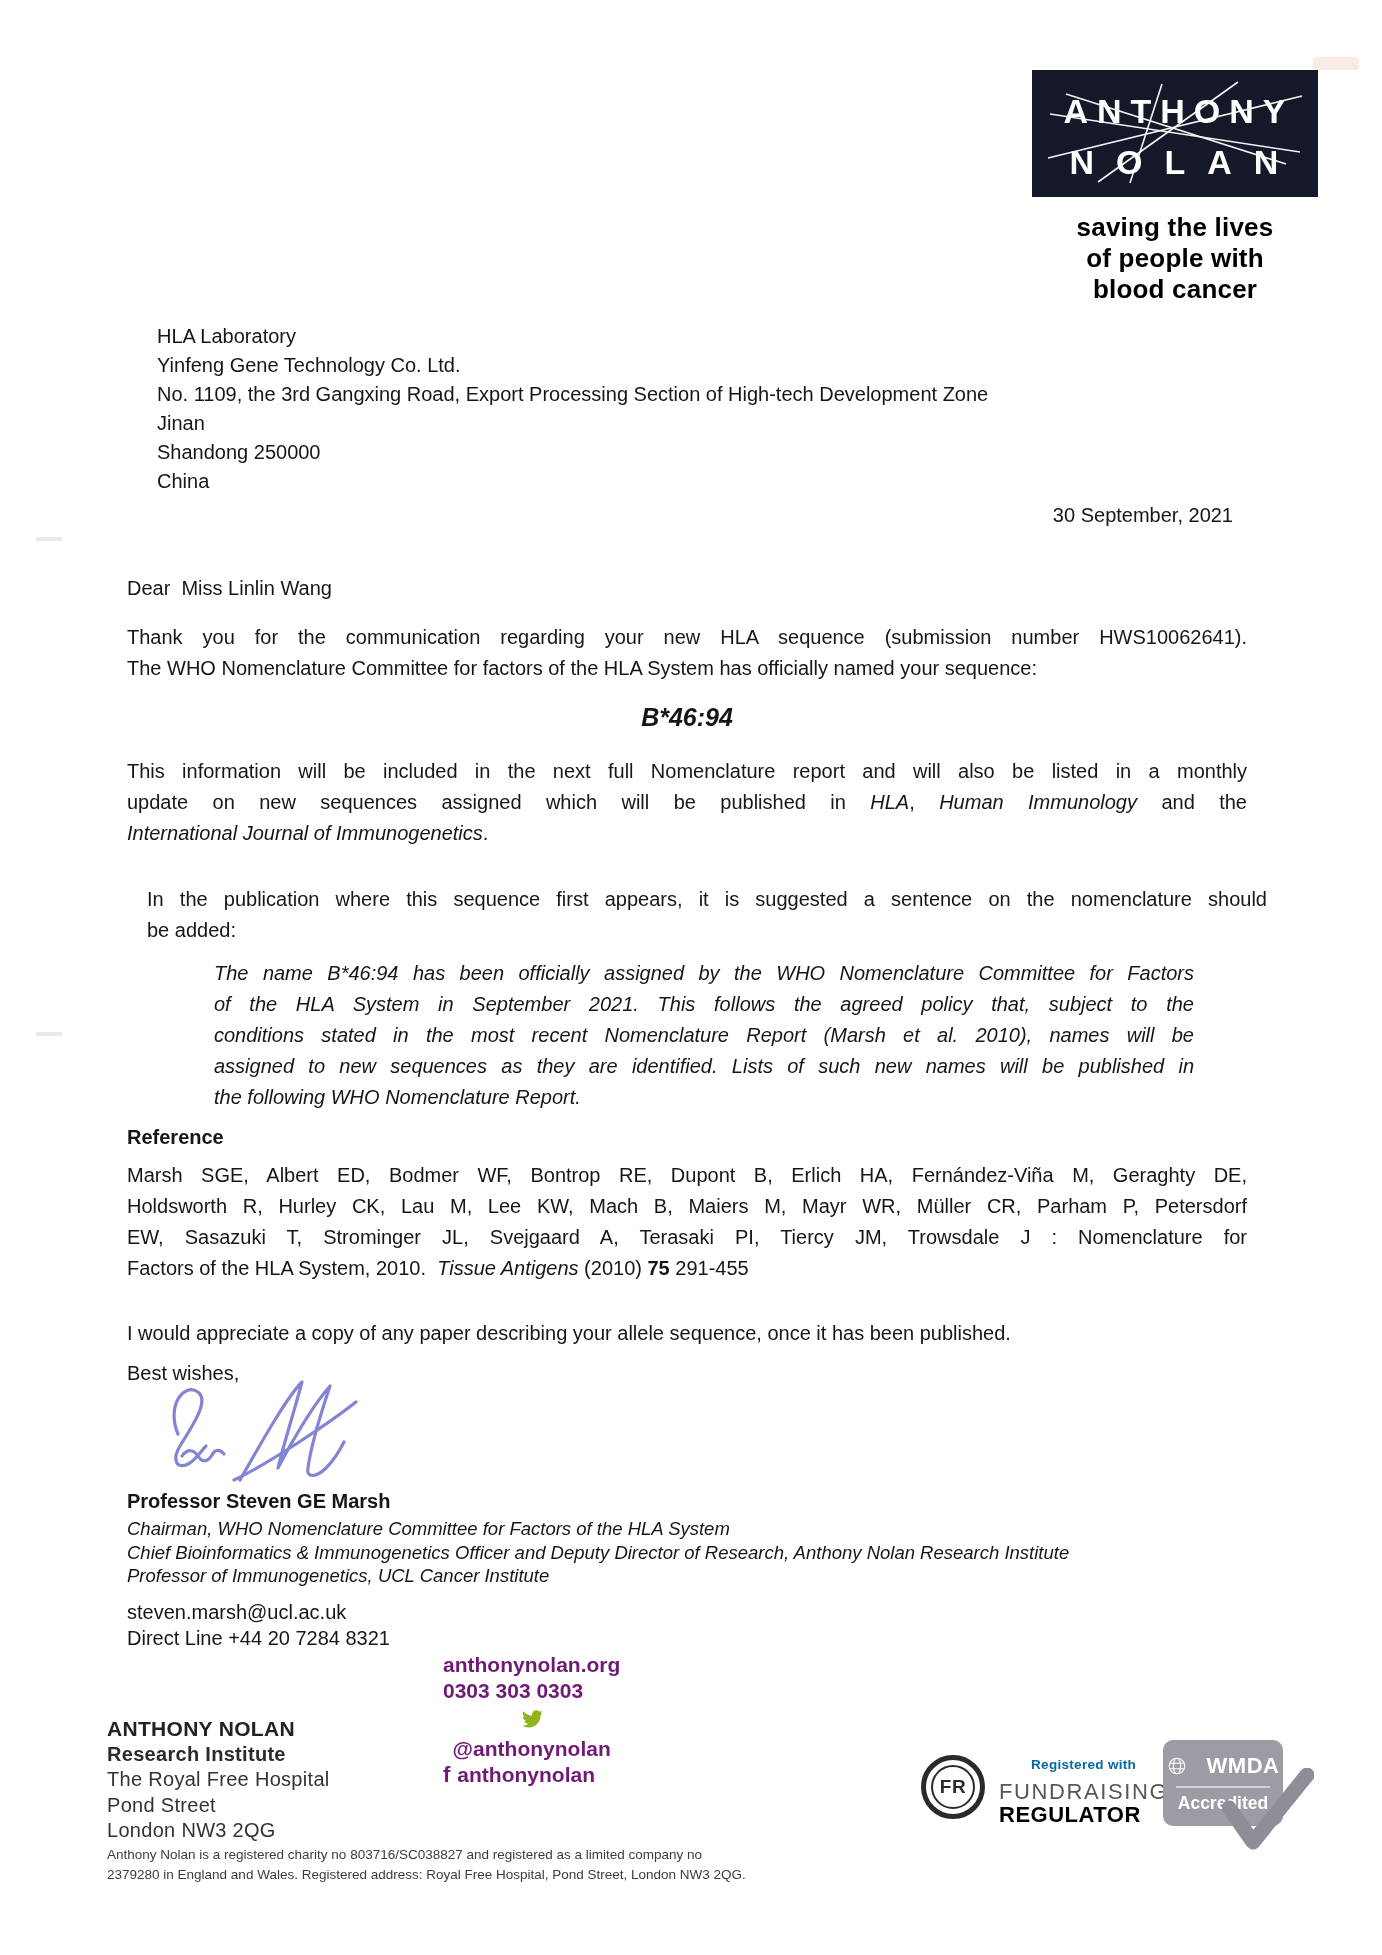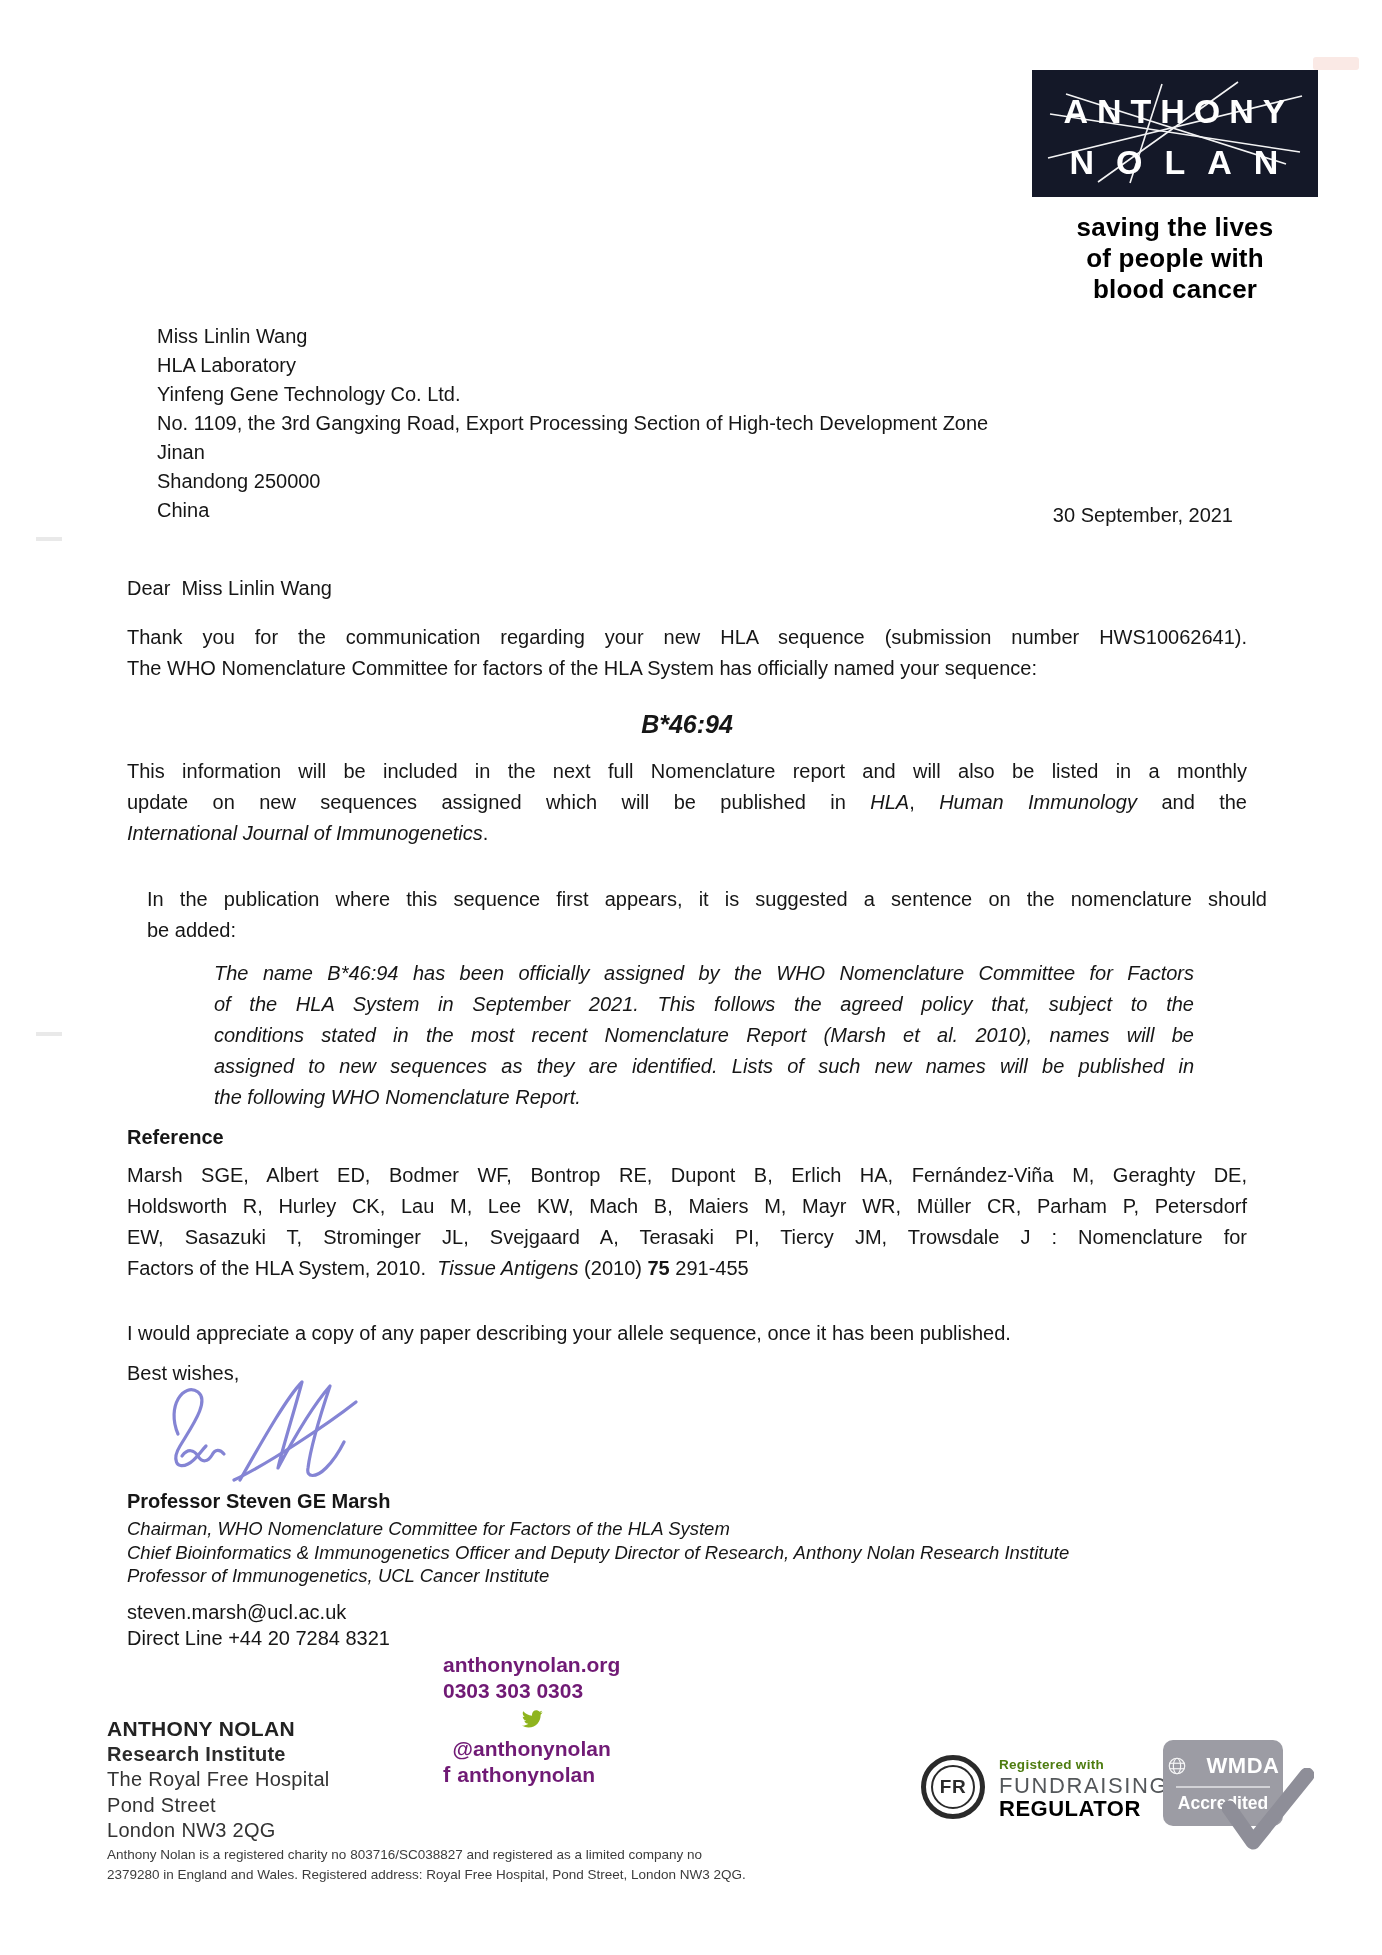--- a/index.html
+++ b/index.html
@@ -11,21 +11,21 @@
   .i{font-style:italic;}
   .b{font-weight:bold;}
 
   #logo-box{left:1032px;top:70px;}
   #tagline{left:1022px;top:212px;width:306px;text-align:center;font-size:26px;line-height:31px;
            font-weight:700;color:#000000;letter-spacing:.2px;}
   #recipient{left:157px;top:322px;font-size:20px;line-height:29px;width:1080px;}
   #date{top:504px;right:149px;font-size:20px;}
   #salutation{left:127px;top:577px;font-size:20px;white-space:pre-wrap;}
   #para1{left:127px;top:622px;width:1120px;}
-  #allele{left:127px;top:703px;width:1120px;text-align:center;font-size:25px;font-weight:bold;font-style:italic;margin-top:7px;}
+  #allele{left:127px;top:703px;width:1120px;text-align:center;font-size:25px;font-weight:bold;font-style:italic;}
   #para2{left:127px;top:756px;width:1120px;}
   #para3{left:127px;top:884px;width:1120px;margin-left:20px;}
   #quote{left:214px;top:958px;width:980px;font-style:italic;}
   #refhead{left:127px;top:1126px;font-size:20px;font-weight:bold;}
   #reftext{left:127px;top:1160px;width:1120px;}
   #closing1{left:127px;top:1322px;font-size:20px;}
   #closing2{left:127px;top:1362px;font-size:20px;}
   #sig{left:148px;top:1372px;}
   #signame{left:127px;top:1490px;font-size:20px;font-weight:bold;}
   #sigtitles{left:127px;top:1517px;font-size:18.5px;line-height:23.5px;font-style:italic;}
@@ -38,21 +38,21 @@
   .social-row{display:flex;align-items:center;gap:7px;}
   .fb-glyph{font-size:22px;font-weight:bold;line-height:20px;}
 
   #fr{left:921px;top:1755px;}
   .fr-ring{width:64px;height:64px;border:5px solid #2a2a2a;border-radius:50%;
            box-sizing:border-box;display:flex;align-items:center;justify-content:center;}
   .fr-ring2{width:44px;height:44px;border:2.5px solid #2a2a2a;border-radius:50%;
             box-sizing:border-box;display:flex;align-items:center;justify-content:center;
             font-size:19px;font-weight:800;color:#2a2a2a;letter-spacing:.5px;}
   #fr-text{left:999px;top:1757px;}
-  .fr-l1{font-size:13.5px;font-weight:bold;color:#4d7c0f;letter-spacing:.3px;margin-bottom:3px;}
+  .fr-l1{font-size:13.5px;font-weight:bold;color:#0369a1;letter-spacing:.3px;margin-bottom:9px;text-align:center;}
   .fr-l2{font-size:22px;color:#54575a;letter-spacing:1.6px;line-height:22px;}
   .fr-l3{font-size:22px;font-weight:800;color:#000000;letter-spacing:.5px;line-height:23px;}
 
   #wmda{left:1163px;top:1740px;width:120px;height:86px;background:#9c9ca4;border-radius:10px;box-sizing:border-box;}
   .wmda-top{display:flex;align-items:center;justify-content:center;gap:20px;padding-top:13px;}
   .wmda-name{color:#fff;font-size:22px;font-weight:700;letter-spacing:.5px;}
   .wmda-div{height:2px;background:rgba(255,255,255,.55);margin:7px 13px 0 13px;}
   .wmda-acc{color:#fff;font-size:17.5px;font-weight:bold;text-align:center;margin-top:5px;}
   #wmda-check{left:1222px;top:1768px;}
 
@@ -83,21 +83,20 @@
       <text x="153" y="104" text-anchor="middle" font-size="34" font-weight="bold" letter-spacing="22" fill="#ffffff">NOLAN</text>
     </svg>
   </div>
   <div class="abs" id="tagline">
     <div>saving the lives</div>
     <div>of people with</div>
     <div>blood cancer</div>
   </div>
 
   <div class="abs" id="recipient">
-    <div>Miss Linlin Wang</div>
     <div>HLA Laboratory</div>
     <div>Yinfeng Gene Technology Co. Ltd.</div>
     <div>No. 1109, the 3rd Gangxing Road, Export Processing Section of High-tech Development Zone</div>
     <div>Jinan</div>
     <div>Shandong 250000</div>
     <div>China</div>
   </div>
 
   <div class="abs" id="date">30 September, 2021</div>
   <div class="abs" id="salutation">Dear  Miss Linlin Wang</div>

